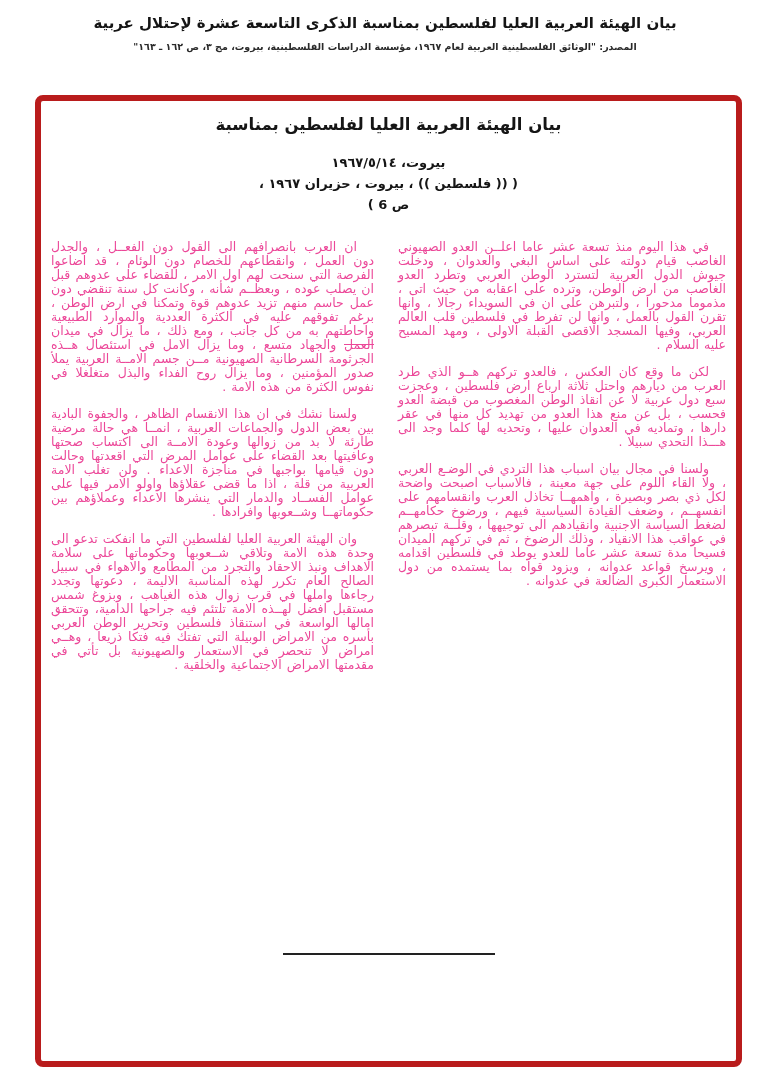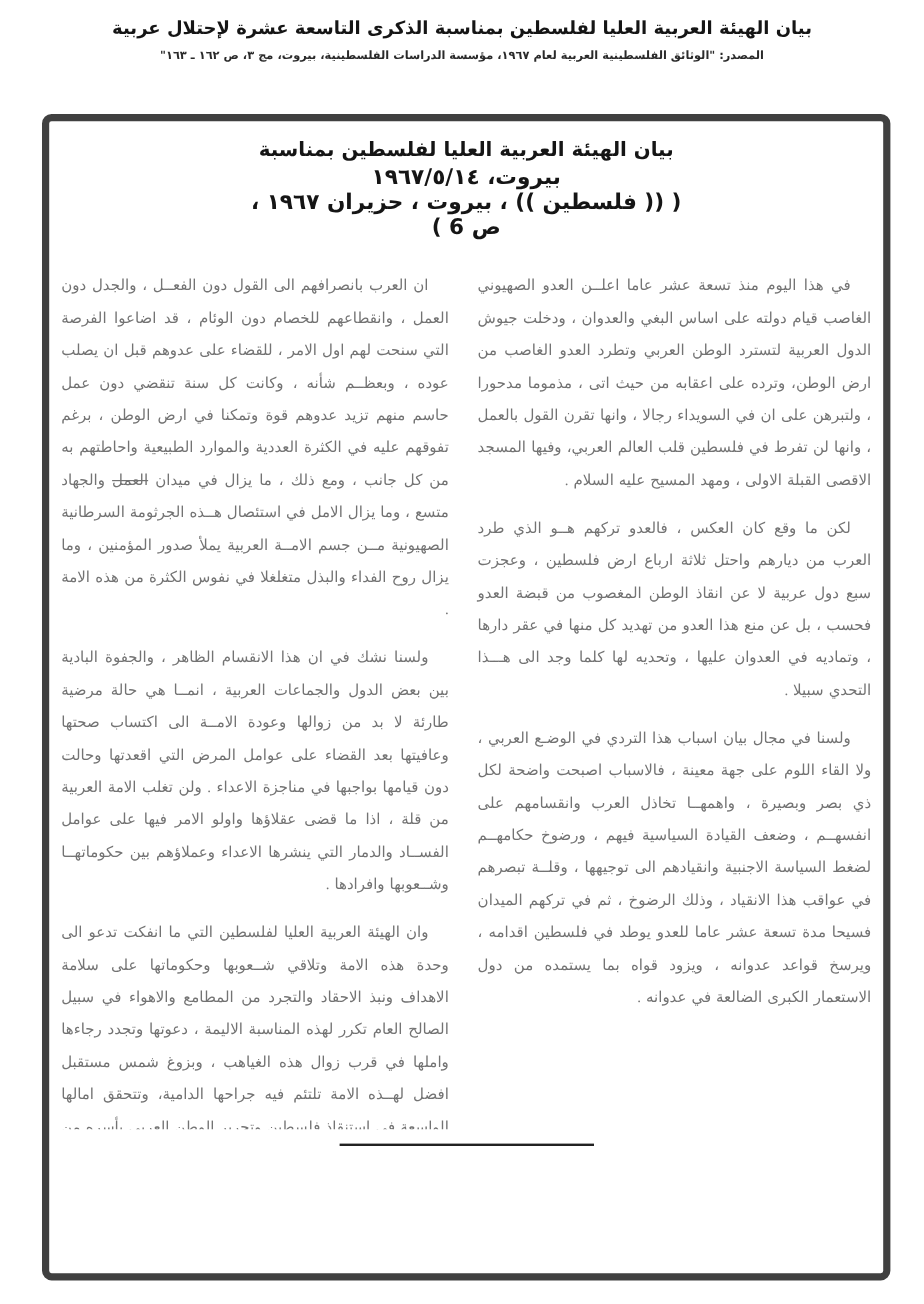--- a/index.html
+++ b/index.html
@@ -27,54 +27,54 @@
     font-size: 9.5px;
     font-weight: bold;
     color: #2a2a2a;
   }
   .doc-frame {
     position: absolute;
     left: 35px;
     top: 95px;
     width: 707px;
     height: 972px;
-    border: 6px solid #404040;
+    border: 6px solid #b91c1c;
     border-radius: 8px;
     background: #ffffff;
     padding: 10px 8px 0 8px;
     overflow: hidden;
   }
   .doc-title {
     text-align: center;
     font-weight: bold;
     font-size: 16.5px;
     line-height: 24px;
     margin-top: 2px;
   }
   .doc-meta {
     text-align: center;
     font-weight: bold;
-    font-size: 18px;
+    font-size: 13px;
     line-height: 21px;
+    margin-top: 15px;
   }
   .doc-columns {
     display: flex;
     flex-direction: row;   
     gap: 24px;
     margin-top: 25px;
     padding: 0 2px;
     height: 716px;
     overflow: hidden;
   }
   .doc-column {
     font-size: 12.5px;
-    line-height: 27px;
+    line-height: 14px;
     text-align: justify;
-    color: #737373;
-    font-family: Liberation Serif, serif;
+    color: #ec4899;
   }
   .doc-column.col-right { width: 331px; }
   .doc-column.col-left  { width: 326px; }
   .doc-column p {
     text-indent: 17px;
     margin: 0 0 13px 0;
     word-spacing: 1px;
   }
   .strike { text-decoration: line-through; }
   .footnote-rule {

